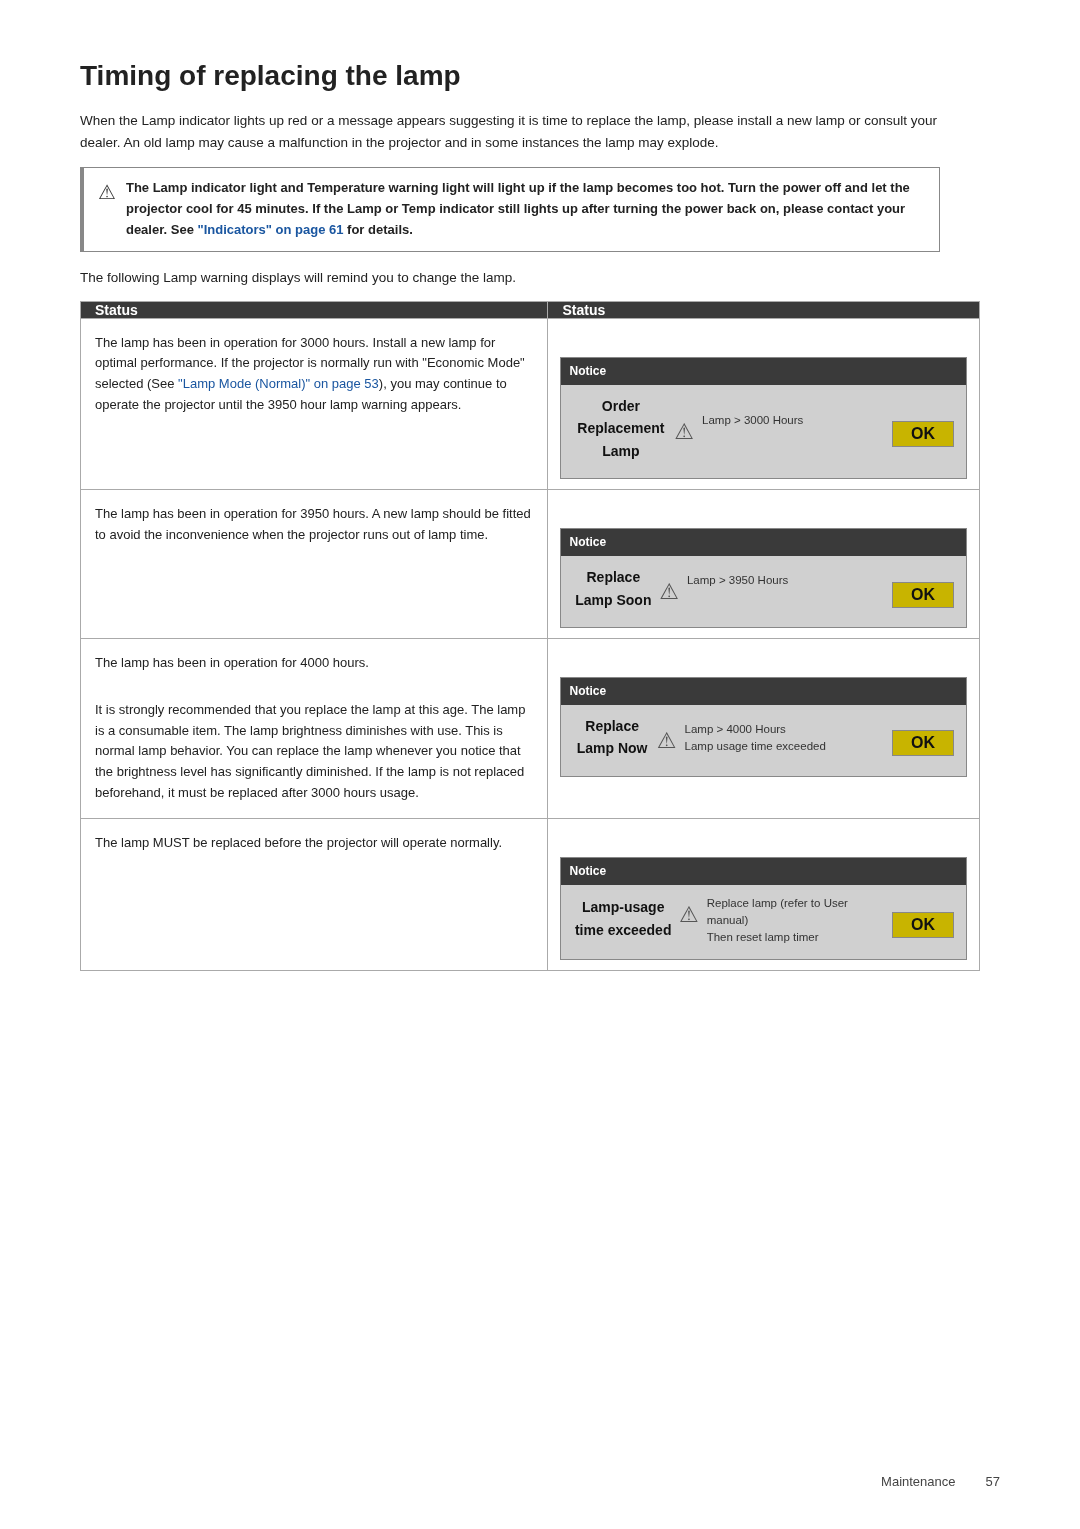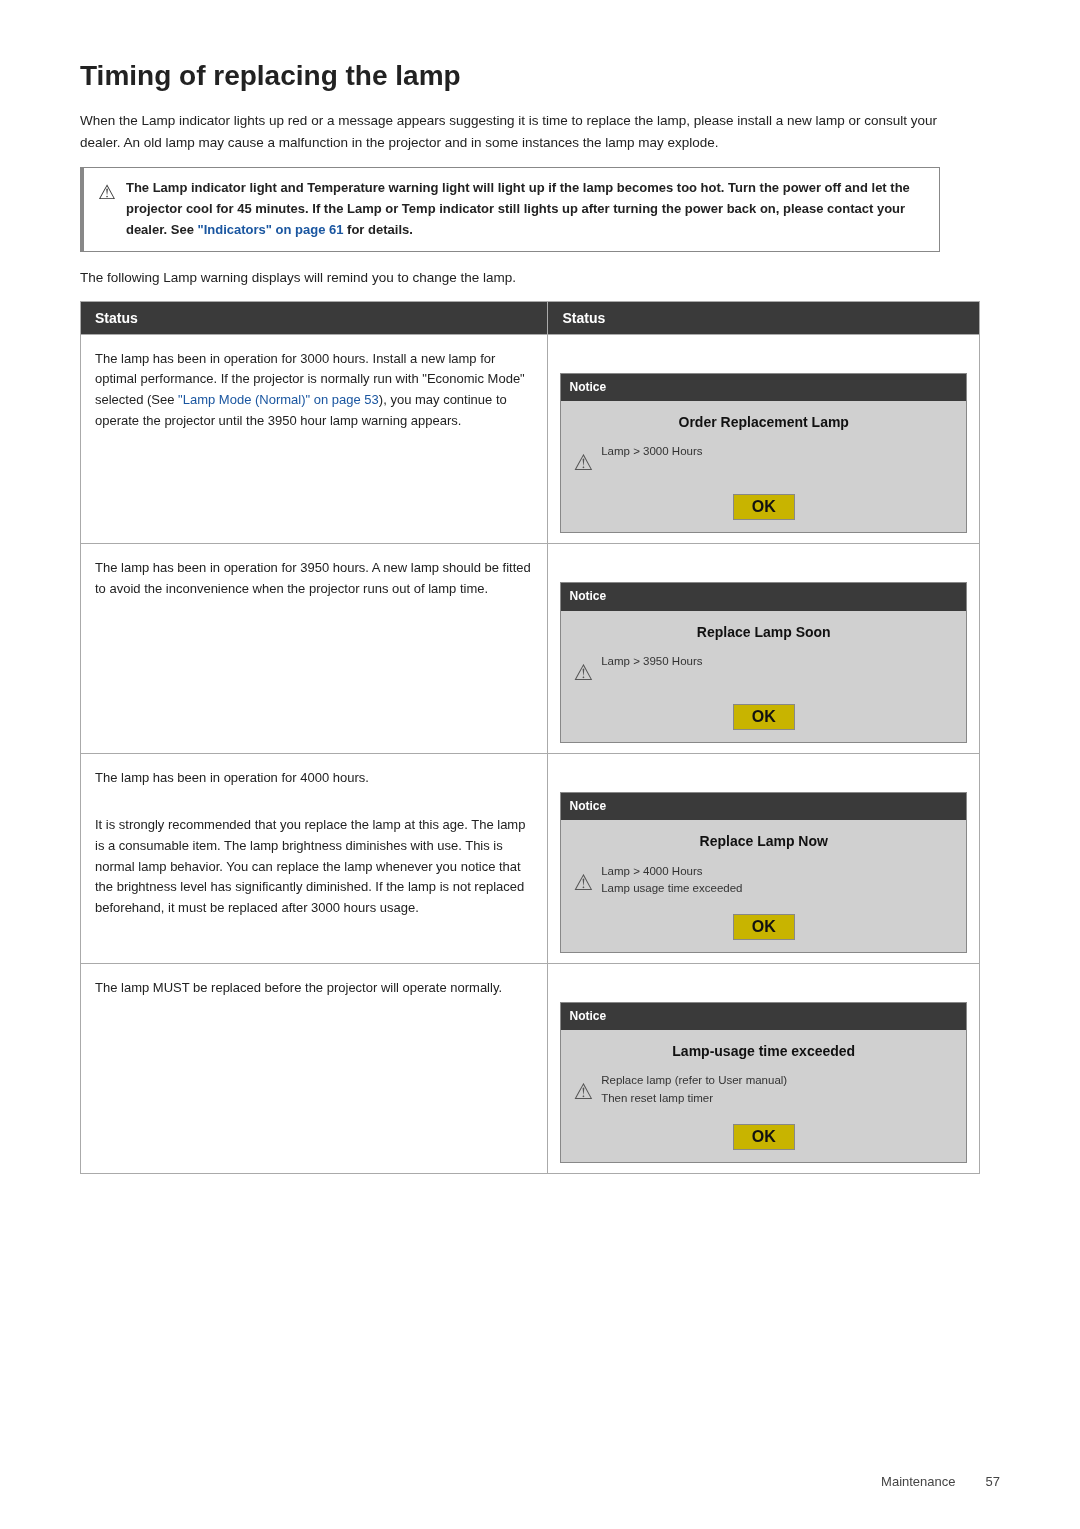--- a/index.html
+++ b/index.html
@@ -67,21 +67,21 @@
     .lamp-table {
       width: 100%;
       border-collapse: collapse;
       border: 1px solid #aaa;
       max-width: 900px;
     }
 
     .lamp-table th {
       background: #3a3a3a;
       color: #fff;
-      padding: 8px 14px;
+      padding: 0 14px;
       font-size: 14px;
       font-weight: bold;
       text-align: left;
       border: 1px solid #aaa;
     }
 
     .lamp-table td {
       border: 1px solid #aaa;
       vertical-align: top;
       padding: 14px 14px;
@@ -118,21 +118,21 @@
       color: #fff;
       padding: 4px 8px;
       font-size: 12px;
       font-weight: bold;
     }
 
     .msg-box-body {
       background: #d0d0d0;
       padding: 10px 12px 12px 12px;
       display: flex;
-      flex-direction: column;
+      flex-direction: row;
       align-items: center;
       gap: 6px;
     }
 
     .msg-box-title {
       font-size: 14px;
       font-weight: bold;
       text-align: center;
       color: #111;
       margin-bottom: 4px;

